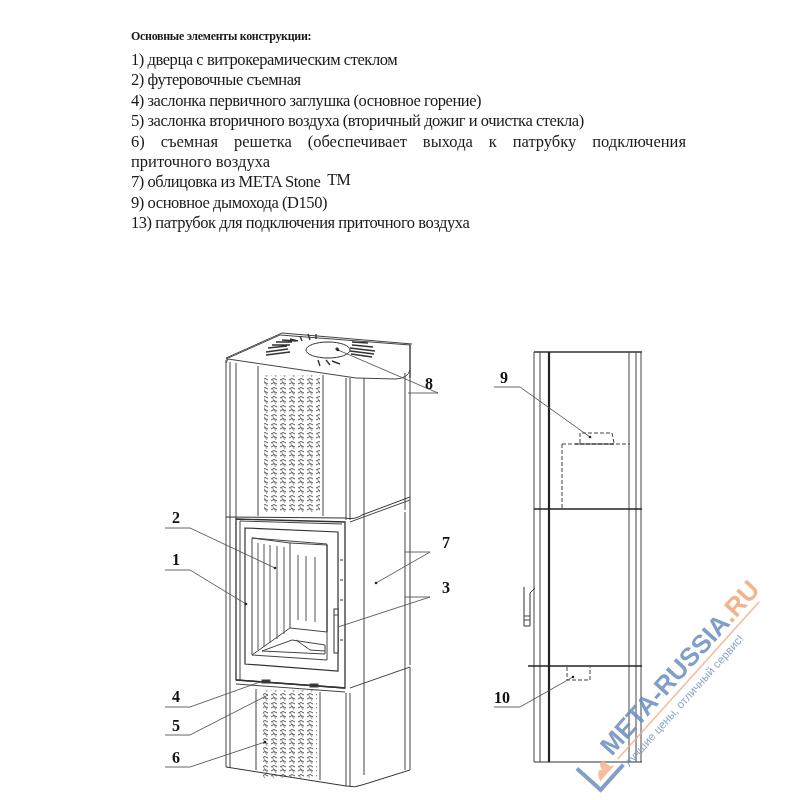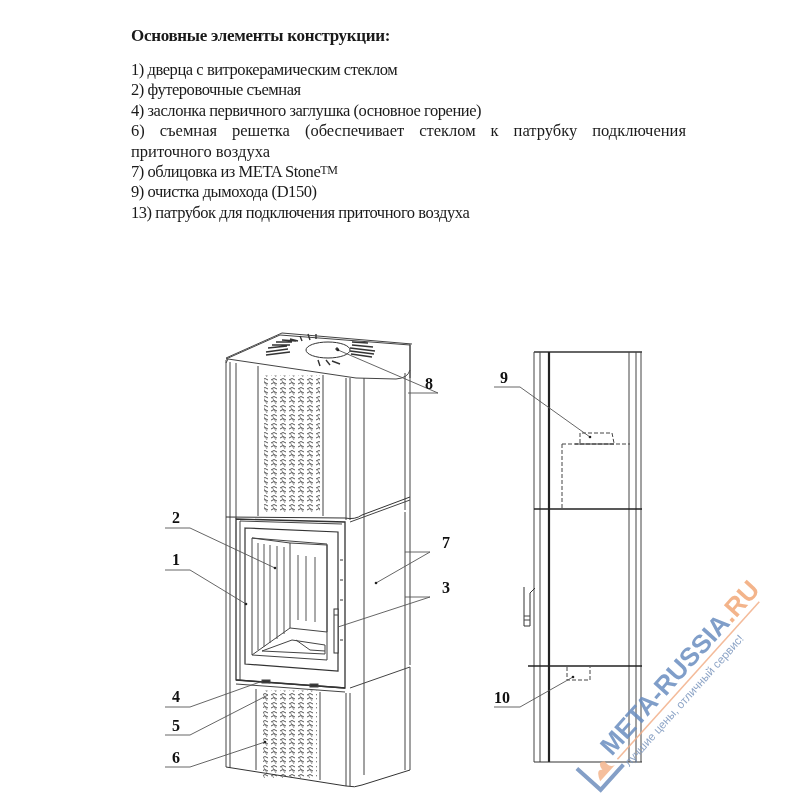--- a/index.html
+++ b/index.html
@@ -1,39 +1,40 @@
 <!DOCTYPE html>
 <html><head>
 <meta charset="utf-8">
 <style>
   html, body { margin: 0; padding: 0; background: #ffffff; }
   body { width: 800px; height: 800px; position: relative; overflow: hidden; font-family: "Liberation Serif", "DejaVu Serif", serif; color: #1a1a1a; }
   .legend { position: absolute; left: 131px; top: 26px; width: 555px; }
-  .legend-title { font-weight: bold; font-size: 17px; letter-spacing: -0.3px; margin: 0 0 14px 0; line-height: 20px; }
+  .legend-title { font-weight: bold; font-size: 12px; letter-spacing: -0.3px; margin: 0 0 4px 0; line-height: 20px; }
   .legend-list { list-style: none; margin: 0; padding: 0; }
   .legend-item { font-size: 16.5px; line-height: 20.4px; letter-spacing: -0.45px; font-family: Liberation Serif, serif; }
   .legend-item.justify { text-align: justify; text-align-last: left; letter-spacing: 0; }
-  .legend-item sup { font-size: 12px; vertical-align: top; position: relative; top: -2px; }
+  .legend-item sup { font-size: 16px; vertical-align: top; position: relative; top: -2px; margin-left: 7px; }
   svg.drawing { position: absolute; left: 0; top: 0; }
   .callout { font-family: "Liberation Serif", serif; font-weight: bold; font-size: 16px; fill: #111; }
   .wm-main { font-family: "Liberation Sans", sans-serif; font-weight: bold; font-size: 26px; }
   .wm-sub { font-family: "Liberation Sans", sans-serif; font-size: 11.5px; }
 </style>
 </head>
 <body>
 
 <div class="legend">
   <div class="legend-title">Основные элементы конструкции:</div>
   <ul class="legend-list">
     <li class="legend-item"><span>1)</span> <span>дверца с витрокерамическим стеклом</span></li>
     <li class="legend-item"><span>2)</span> <span>футеровочные съемная</span></li>
     <li class="legend-item"><span>4)</span> <span>заслонка первичного заглушка (основное горение)</span></li>
-    <li class="legend-item justify"><span>6)</span> <span>съемная решетка (обеспечивает стеклом к патрубку подключения приточного воздуха</span></li>
+    <li class="legend-item"><span>5)</span> <span>заслонка вторичного воздуха (вторичный дожиг и очистка стекла)</span></li>
+    <li class="legend-item justify"><span>6)</span> <span>съемная решетка (обеспечивает выхода к патрубку подключения приточного воздуха</span></li>
     <li class="legend-item"><span>7)</span> <span>облицовка из META Stone</span><sup>TM</sup></li>
-    <li class="legend-item"><span>9)</span> <span>очистка дымохода (D150)</span></li>
+    <li class="legend-item"><span>9)</span> <span>основное дымохода (D150)</span></li>
     <li class="legend-item"><span>13)</span> <span>патрубок для подключения приточного воздуха</span></li>
   </ul>
 </div>
 
 <svg class="drawing" width="800" height="800" viewBox="0 0 800 800">
   <defs>
     <pattern id="lattice" x="0" y="0" width="9" height="9" patternUnits="userSpaceOnUse">
       <path d="M1 2 Q4 -1 7 2 M1 6 Q4 3 7 6" fill="none" stroke="#555" stroke-width="1"></path>
       <path d="M2 1 L6 8" stroke="#777" stroke-width="0.8"></path>
     </pattern>

